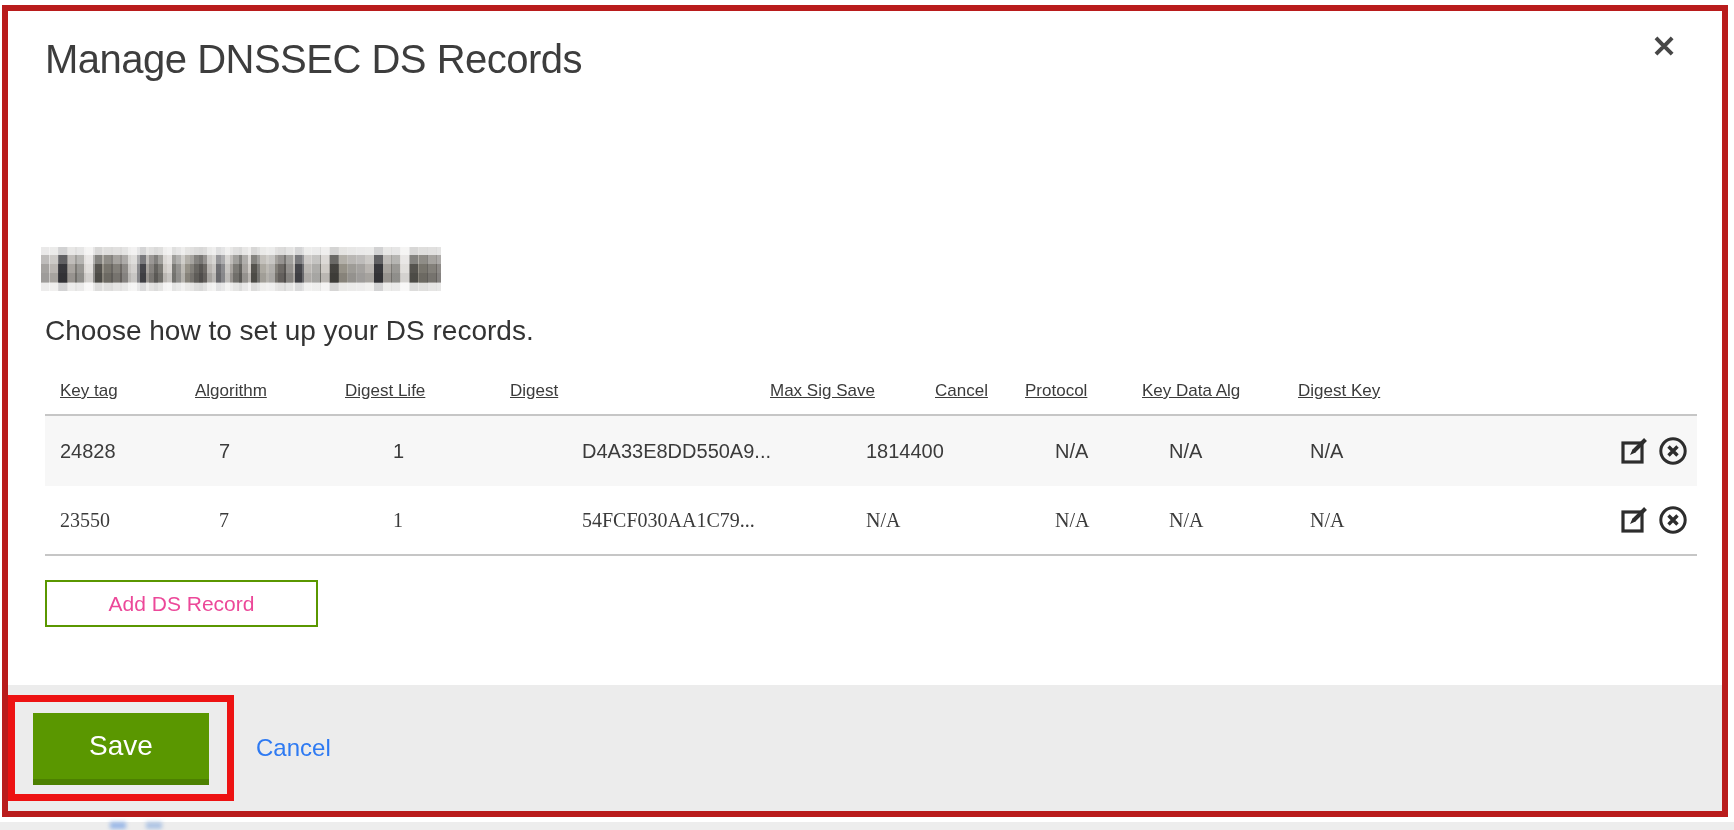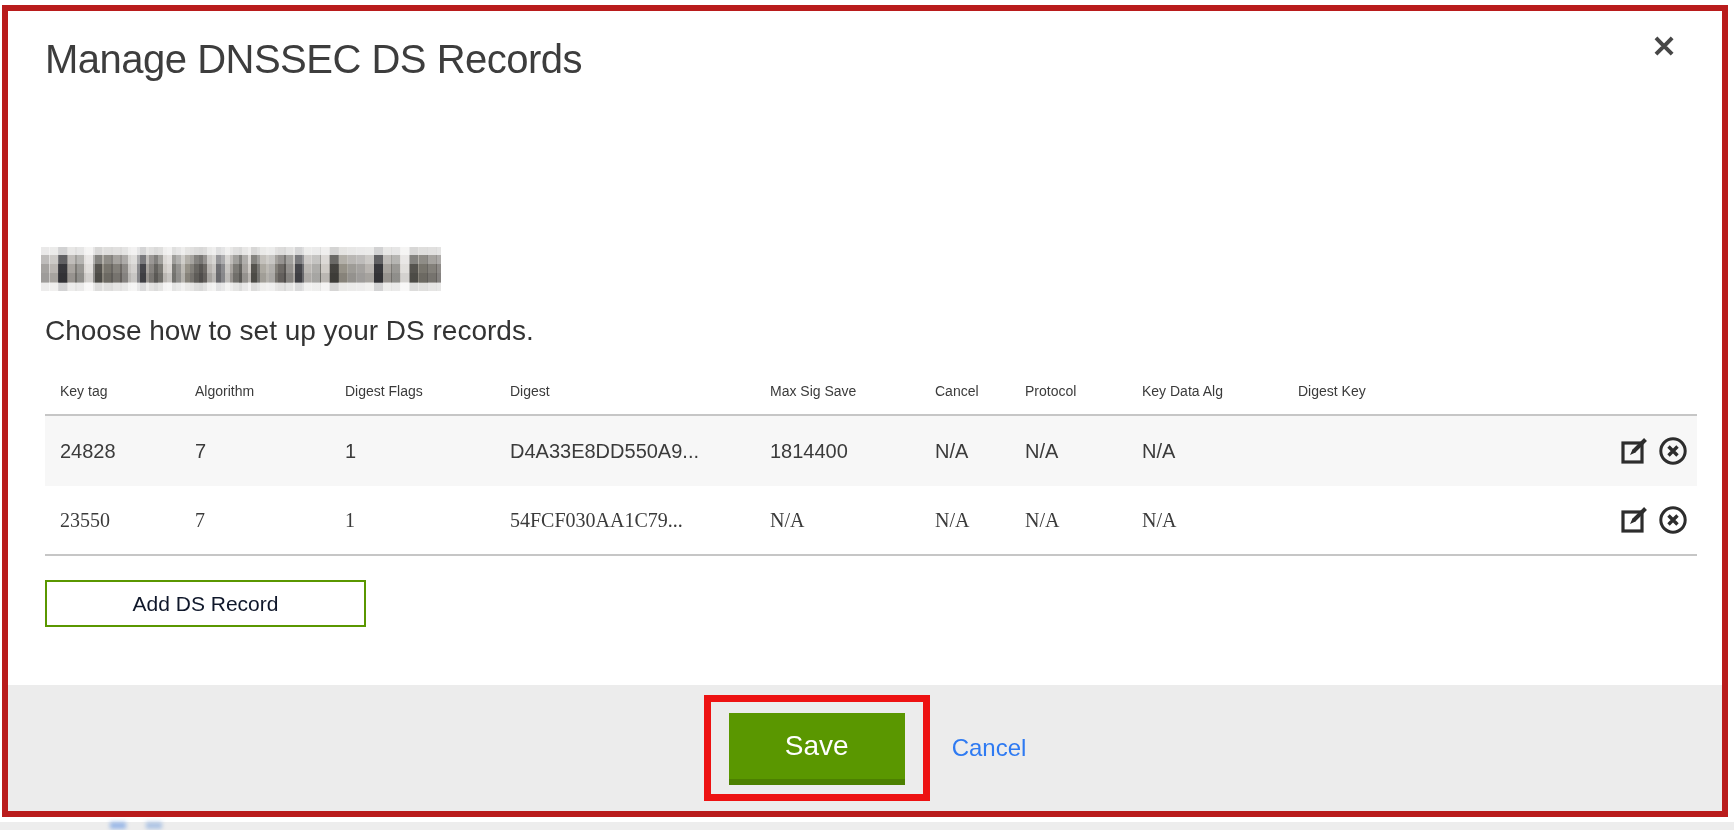--- a/index.html
+++ b/index.html
@@ -25,36 +25,36 @@
       repeating-linear-gradient(90deg, rgba(255,255,255,.38) 0 9px, rgba(0,0,0,0) 9px 18px, rgba(0,0,0,.20) 18px 27px, rgba(0,0,0,0) 27px 36px, rgba(255,255,255,.22) 36px 45px),
       repeating-linear-gradient(0deg, rgba(255,255,255,.28) 0 9px, rgba(0,0,0,.10) 9px 18px, rgba(0,0,0,0) 18px 27px),
       repeating-linear-gradient(90deg, #6e6a66 0 8px, #b9b5b1 8px 17px, #45454a 17px 26px, #a8a49f 26px 34px, #7d7b76 34px 43px, #cfcbc6 43px 52px, #55534e 52px 61px, #969288 61px 70px, #83807a 70px 79px);
   }
 
   .subtitle { position:absolute; left:37px; top:303px; font-size:28px; line-height:34px; color:#333333; }
 
   .table { position:absolute; left:37px; top:357px; width:1652px; font-size:20px; color:#3b3b3b; }
   .t-row { display:grid; grid-template-columns:135px 150px 165px 260px 165px 90px 117px 156px 1fr 100px;
            align-items:center; padding-left:15px; }
-  .t-head { height:48px; border-bottom:2px solid #c6c6c6; font-size:14px; }
-  .t-data { height:70px; }
+  .t-head { height:48px; border-bottom:2px solid #c6c6c6; font-size:17px;text-decoration:underline; }
+  .t-data { height:70px;gap:24px; }
   .t-data.odd { background:#f7f7f7; }
   .t-data.last { border-bottom:2px solid #c6c6c6;font-family:Liberation Serif, serif; }
   .cell { overflow:hidden; white-space:nowrap; padding-right:10px; }
   .actions { display:flex; justify-content:flex-end; align-items:center; gap:2px; padding-right:6px; }
   .icon-btn { background:none; border:none; cursor:pointer; width:36px; height:36px; padding:0;
               display:flex; align-items:center; justify-content:center; }
   .icon-btn svg { display:block; }
 
-  .add-btn { position:absolute; left:37px; top:569px; width:321px; height:47px;
-             background:#ffffff; border:2px solid #5a9700; color:#0f172a;
+  .add-btn { position:absolute; left:37px; top:569px; width:273px; height:47px;
+             background:#ffffff; border:2px solid #5a9700; color:#ec4899;
              font-size:21px; font-family:"Liberation Sans", sans-serif; cursor:pointer; }
 
   .footer { position:absolute; left:0; right:0; bottom:0; height:126px; background:#ececec;
-            display:flex; align-items:center; justify-content:center; }
+            display:flex; align-items:center; }
   .annotation { border:7px solid #ed1212; padding:11px 18px 9px 18px; background:transparent;
                 display:inline-block; }
   .save-btn { width:176px; height:72px; background:#5a9700; border:none;
               border-bottom:6px solid #4c8000; color:#ffffff; font-size:28px;
               font-family:"Liberation Sans", sans-serif; cursor:pointer; }
   .cancel-link { margin-left:22px; font-size:24px; color:#2e7af2; text-decoration:none; cursor:pointer; }
 </style>
 </head>
 <body>
 
@@ -69,21 +69,21 @@
   <button class="close-btn"><span>✕</span></button>
 
   <div class="redacted-domain"></div>
 
   <div class="subtitle">Choose how to set up your DS records.</div>
 
   <div class="table">
     <div class="t-row t-head">
       <div class="cell">Key tag</div>
       <div class="cell">Algorithm</div>
-      <div class="cell">Digest Flags</div>
+      <div class="cell">Digest Life</div>
       <div class="cell">Digest</div>
       <div class="cell">Max Sig Save</div>
       <div class="cell">Cancel</div>
       <div class="cell">Protocol</div>
       <div class="cell">Key Data Alg</div>
       <div class="cell">Digest Key</div>
       <div class="actions"></div>
     </div>
 
     <div class="t-row t-data odd">

